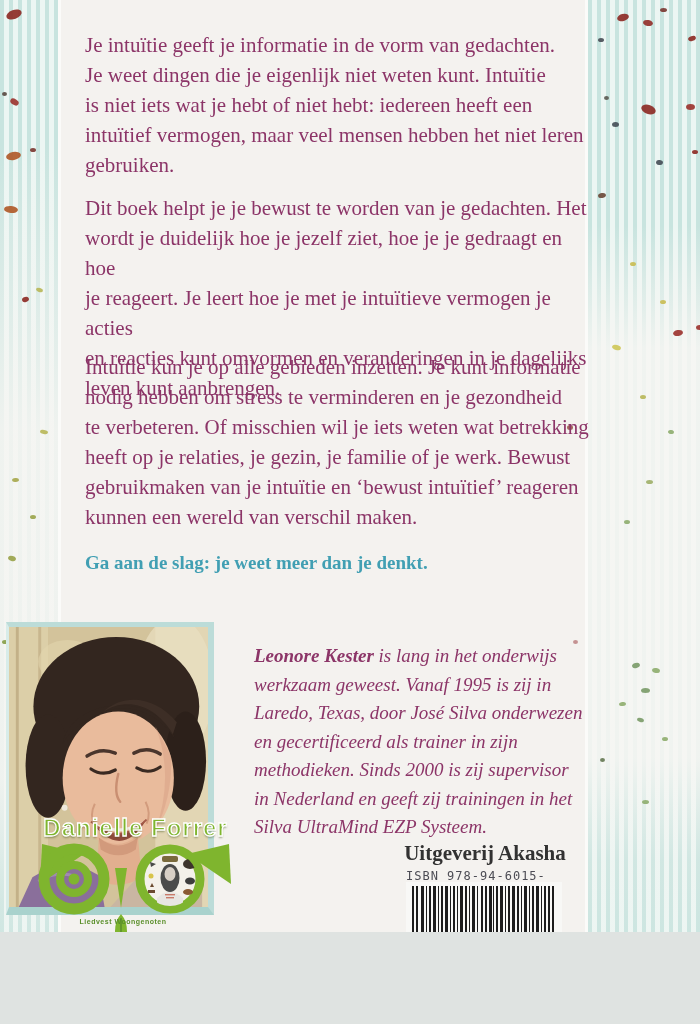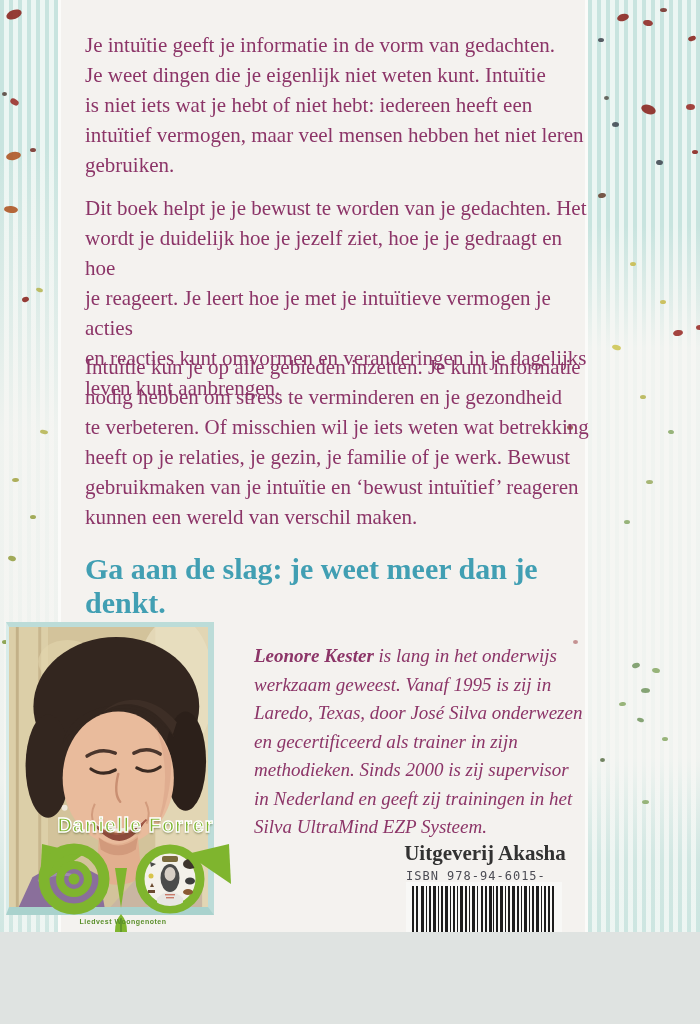--- a/index.html
+++ b/index.html
@@ -23,39 +23,39 @@
 
   .speck{position:absolute;border-radius:50%;opacity:.92;z-index:1;}
 
   
   .blurb{position:absolute;left:85px;width:512px;margin:0;
          font-size:21px;line-height:30px;color:#8c3568;
          white-space:pre-line;z-index:3;}
   #p1{top:30px;} #p2{top:193px;} #p3{top:352px;}
 
   #headline{position:absolute;left:85px;top:552px;width:512px;margin:0;
-            font-size:30px;font-weight:600;color:#419fb3;z-index:3;}
+            font-size:19px;font-weight:600;color:#419fb3;z-index:3;}
 
   
   #bio{position:absolute;left:238px;top:626px;width:360px;margin:16px;
        font-size:19px;line-height:28.5px;font-style:italic;color:#8c3568;
        white-space:pre-line;z-index:3;}
   #bio b{font-weight:bold;}
 
   
   #photo{position:absolute;left:6px;top:622px;width:199px;height:280px;
          border-top:5px solid #bcdcd8;border-right:6px solid #bcdcd8;
          border-bottom:8px solid #a9d2cd;border-left:3px solid #d8ece9;
          z-index:2;background:#d3c39b;}
   #photo svg{display:block;width:100%;height:100%;}
 
   
   #watermark{position:absolute;left:38px;top:814px;width:195px;height:152px;z-index:5;}
   #brand{position:absolute;top:0;left:0;width:100%;text-align:center;margin:0;
-         font-family:"Liberation Sans",sans-serif;font-weight:bold;font-size:20px;
+         font-family:"Liberation Sans",sans-serif;font-weight:bold;font-size:24px;
          letter-spacing:1px;color:#7fb52e;-webkit-text-stroke:1.3px #ffffff;
          text-shadow:0 2px 2px rgba(60,80,20,.45);}
   #owl-svg{position:absolute;left:0;top:20px;}
   #tagline{position:absolute;top:104px;left:0;width:170px;text-align:center;margin:0;
            font-family:"Liberation Sans",sans-serif;font-size:7px;font-weight:bold;
            color:#5a8f2a;letter-spacing:.5px;filter:blur(.4px);}
 
   
   #publisher{position:absolute;left:400px;top:841px;width:170px;margin:0;
              text-align:center;font-size:21px;font-weight:600;color:#323232;z-index:3;}

